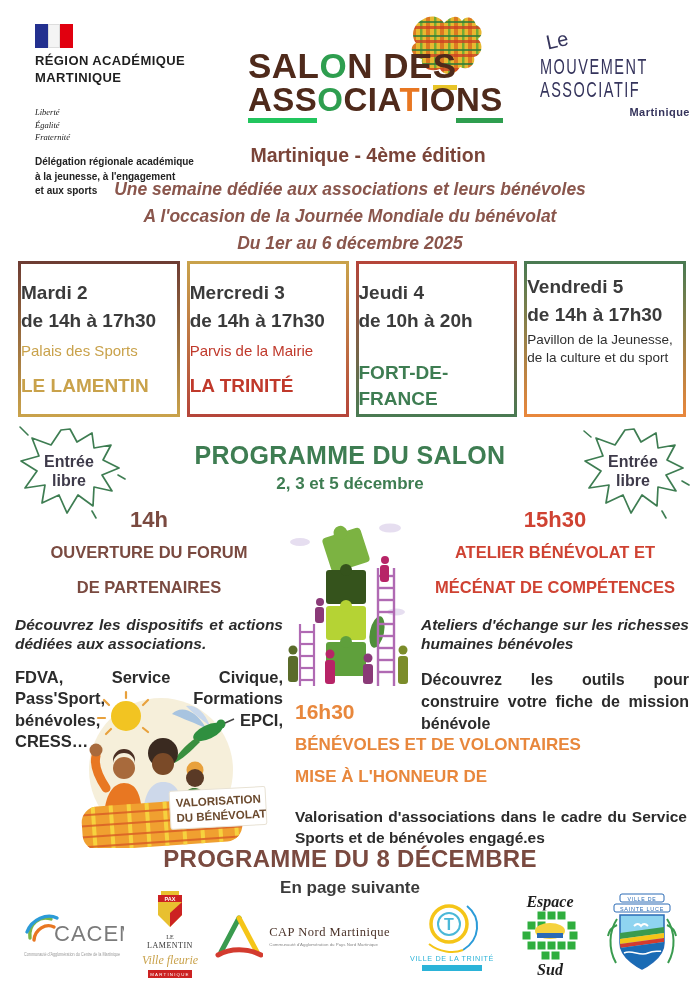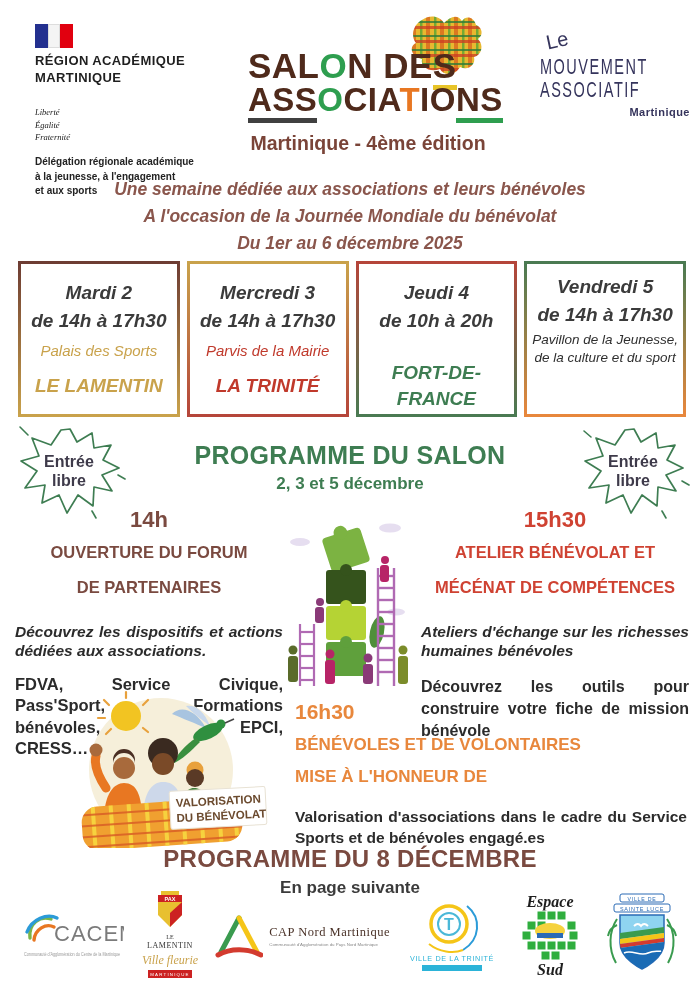--- a/index.html
+++ b/index.html
@@ -20,39 +20,39 @@
   .gov-motto { margin-top:19px; font-family:"Liberation Serif", serif; font-style:italic; font-size:8.5px; color:#222; line-height:1.5; }
   .gov-sub { margin-top:11px; font-size:10px; font-weight:700; color:#222; line-height:1.45; }
 
   .salon-logo { position:absolute; left:248px; top:48px; width:260px; }
   .sl-line { font-weight:800; color:#4f2a1b; line-height:1.0; letter-spacing:.5px; white-space:nowrap; }
   .sl-1 { font-size:35px; }
   .sl-2 { font-size:33px; }
   .sl-green { color:#2e9e4f; }
   .sl-orange { color:#e87722; }
   .u-yellow { border-bottom:5px solid #e8c428; }
-  .u-orange { border-bottom:5px solid #404040; }
+  .u-orange { border-bottom:5px solid #22c55e; }
   .u-green  { border-bottom:5px solid #2e9e4f; }
-  .edition { position:absolute; left:238px; top:132px; width:260px; text-align:center;
+  .edition { position:absolute; left:238px; top:144px; width:260px; text-align:center;
              font-size:19.5px; font-weight:600; color:#7a4438; }
   .madras-map { position:absolute; left:398px; top:12px; }
 
   .mouvement { position:absolute; left:540px; top:28px; width:150px; color:#35345c; }
   .mv-le { font-size:20px; transform:rotate(-12deg); width:34px; margin-left:6px; }
   .mv-word { font-size:14.5px; letter-spacing:1.5px; transform:scaleY(1.55); transform-origin:left center; margin-top:7px; white-space:nowrap; }
   .mv-region { font-size:11px; font-weight:700; text-align:right; margin-top:9px; letter-spacing:.5px; }
 
   
   .intro { position:absolute; top:176px; left:40px; right:40px; text-align:center;
            font-style:italic; font-weight:600; font-size:17.5px; color:#8a564c; line-height:1.55; }
 
   
   .days { position:absolute; top:261px; left:18px; right:14px; display:flex; gap:7px; }
-  .day-card { flex:1; height:156px; background:#fff; border:3px solid; text-align:center;
-              padding-top:15px;font-style:italic; }
+  .day-card { flex:1; height:156px; background:#fff; border:3px solid; text-align:left;
+              padding-top:15px; }
   .c0 { border-image:linear-gradient(to bottom,#6d3c33,#c9a24b) 1; }
   .c1 { border-image:linear-gradient(to bottom,#c9a24b,#b5453a) 1; }
   .c2 { border-image:linear-gradient(to bottom,#b5453a,#4a7a52) 1; }
   .c3 { border-image:linear-gradient(to bottom,#4a7a52,#e8873c) 1; }
   .day-title, .day-hours { font-size:19px; font-weight:800; color:#3b3b3b; line-height:1.45; }
   .day-venue { font-size:15px; margin-top:7px; line-height:1.3; }
   .day-city  { font-size:19px; font-weight:800; margin-top:12px; line-height:1.35; }
   .c0 .day-venue,.c0 .day-city { color:#c9a24b; }
   .c1 .day-venue,.c1 .day-city { color:#c0392b; }
   .c2 .day-city { color:#3e7d52; }
@@ -73,21 +73,21 @@
   
   .sess { position:absolute; top:507px; width:268px; text-align:center; }
   .sess-left { left:15px; }
   .sess-right { left:421px; }
   .time { font-size:22px; font-weight:800; }
   .brown { color:#7a4a40; }
   .red { color:#cf4232; }
   .orange { color:#e8873c; }
   .sess-head { font-size:16.5px; font-weight:800; line-height:2.15; margin-top:2px; }
   .lead { font-size:15.5px; font-weight:700; font-style:italic; color:#2b2b2b;
-          text-align:justify; margin-top:16px; line-height:1.25; }
+          text-align:justify; margin-top:9px; line-height:1.25; }
   .plist { font-size:16.5px; font-weight:700; color:#2b2b2b; text-align:justify; margin-top:13px; line-height:1.3; }
   .pbody { font-size:16px; font-weight:700; color:#2b2b2b; text-align:justify; margin-top:15px; line-height:1.4; }
   .mid-art { position:absolute; left:282px; top:512px; }
 
   
   .art-circle { position:absolute; left:66px; top:690px; }
   .sess3 { position:absolute; left:295px; top:700px; width:392px; }
   .sess3 .time { font-size:21px; }
   .head3 { font-size:17px; font-weight:800; line-height:1.9; margin-top:5px; }
   .body3 { font-size:15.5px; font-weight:700; color:#2b2b2b; text-align:justify; margin-top:13px; line-height:1.35; }

